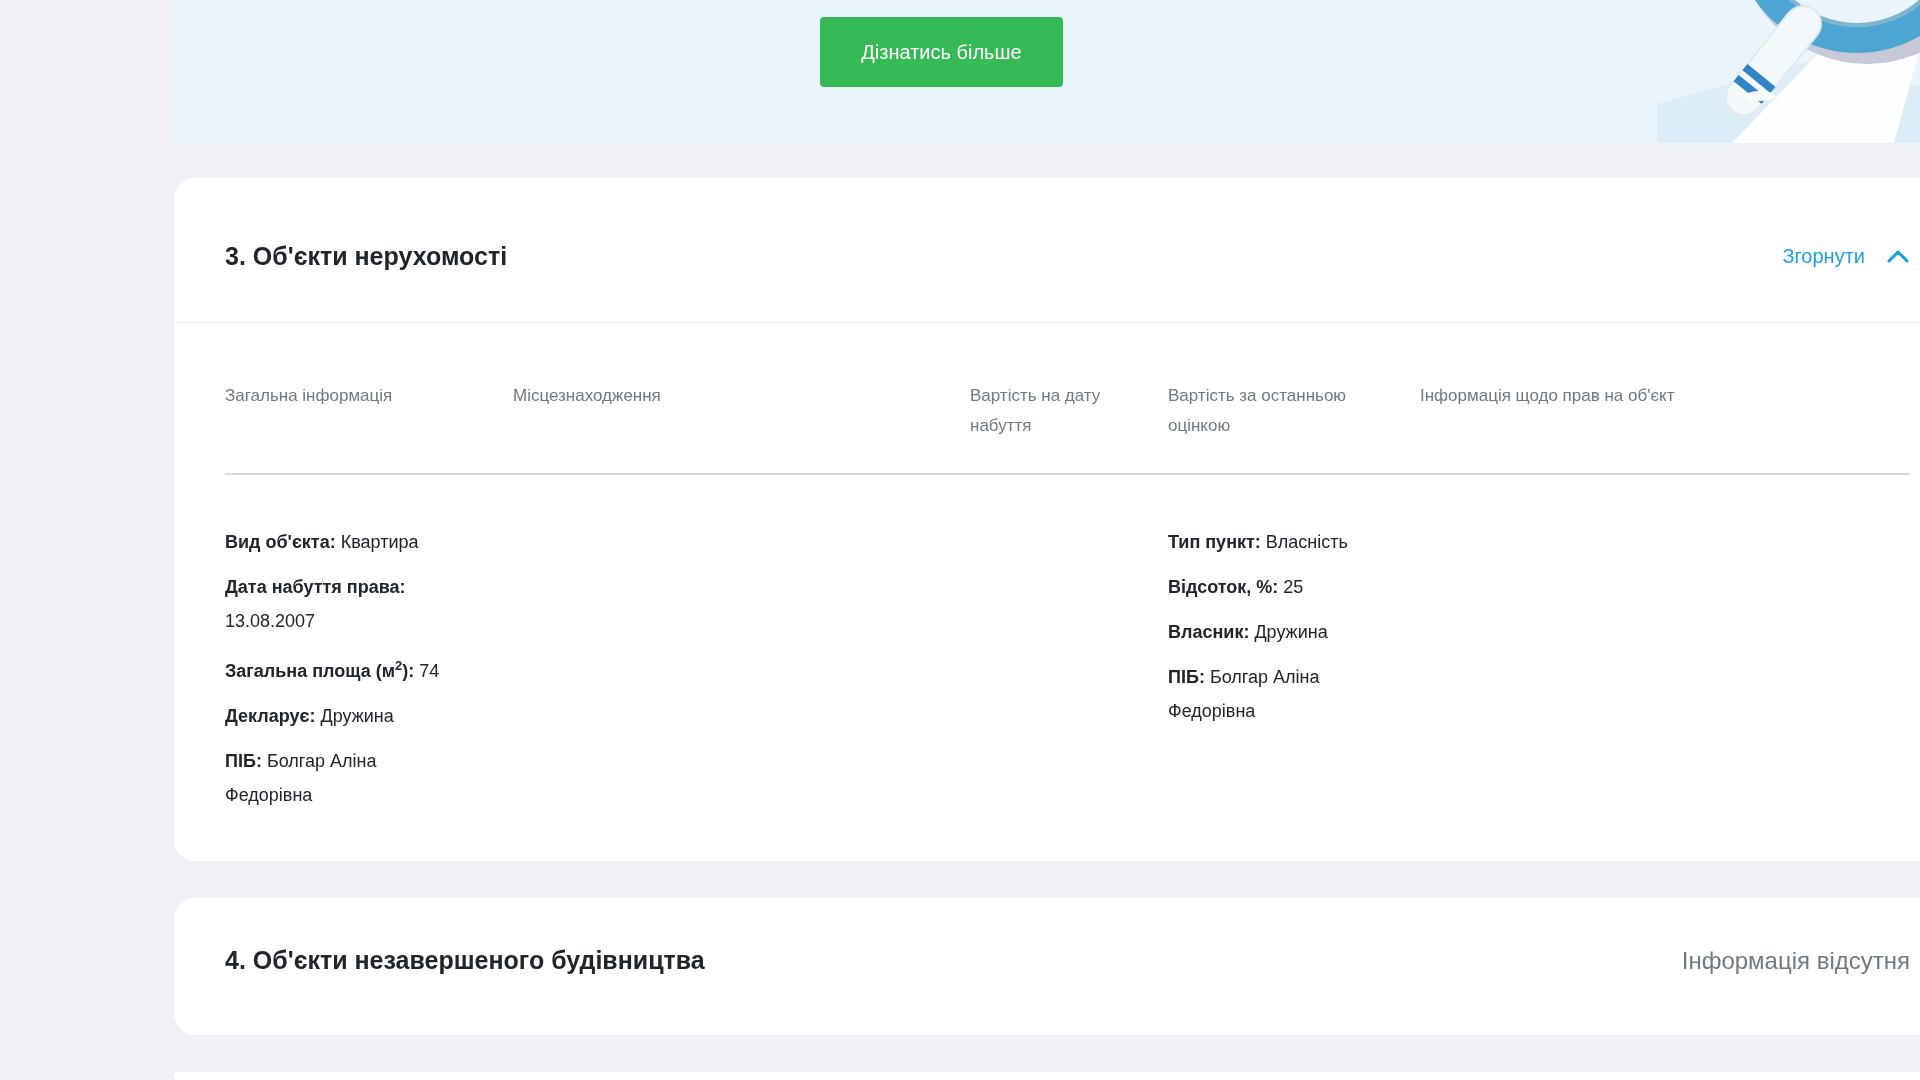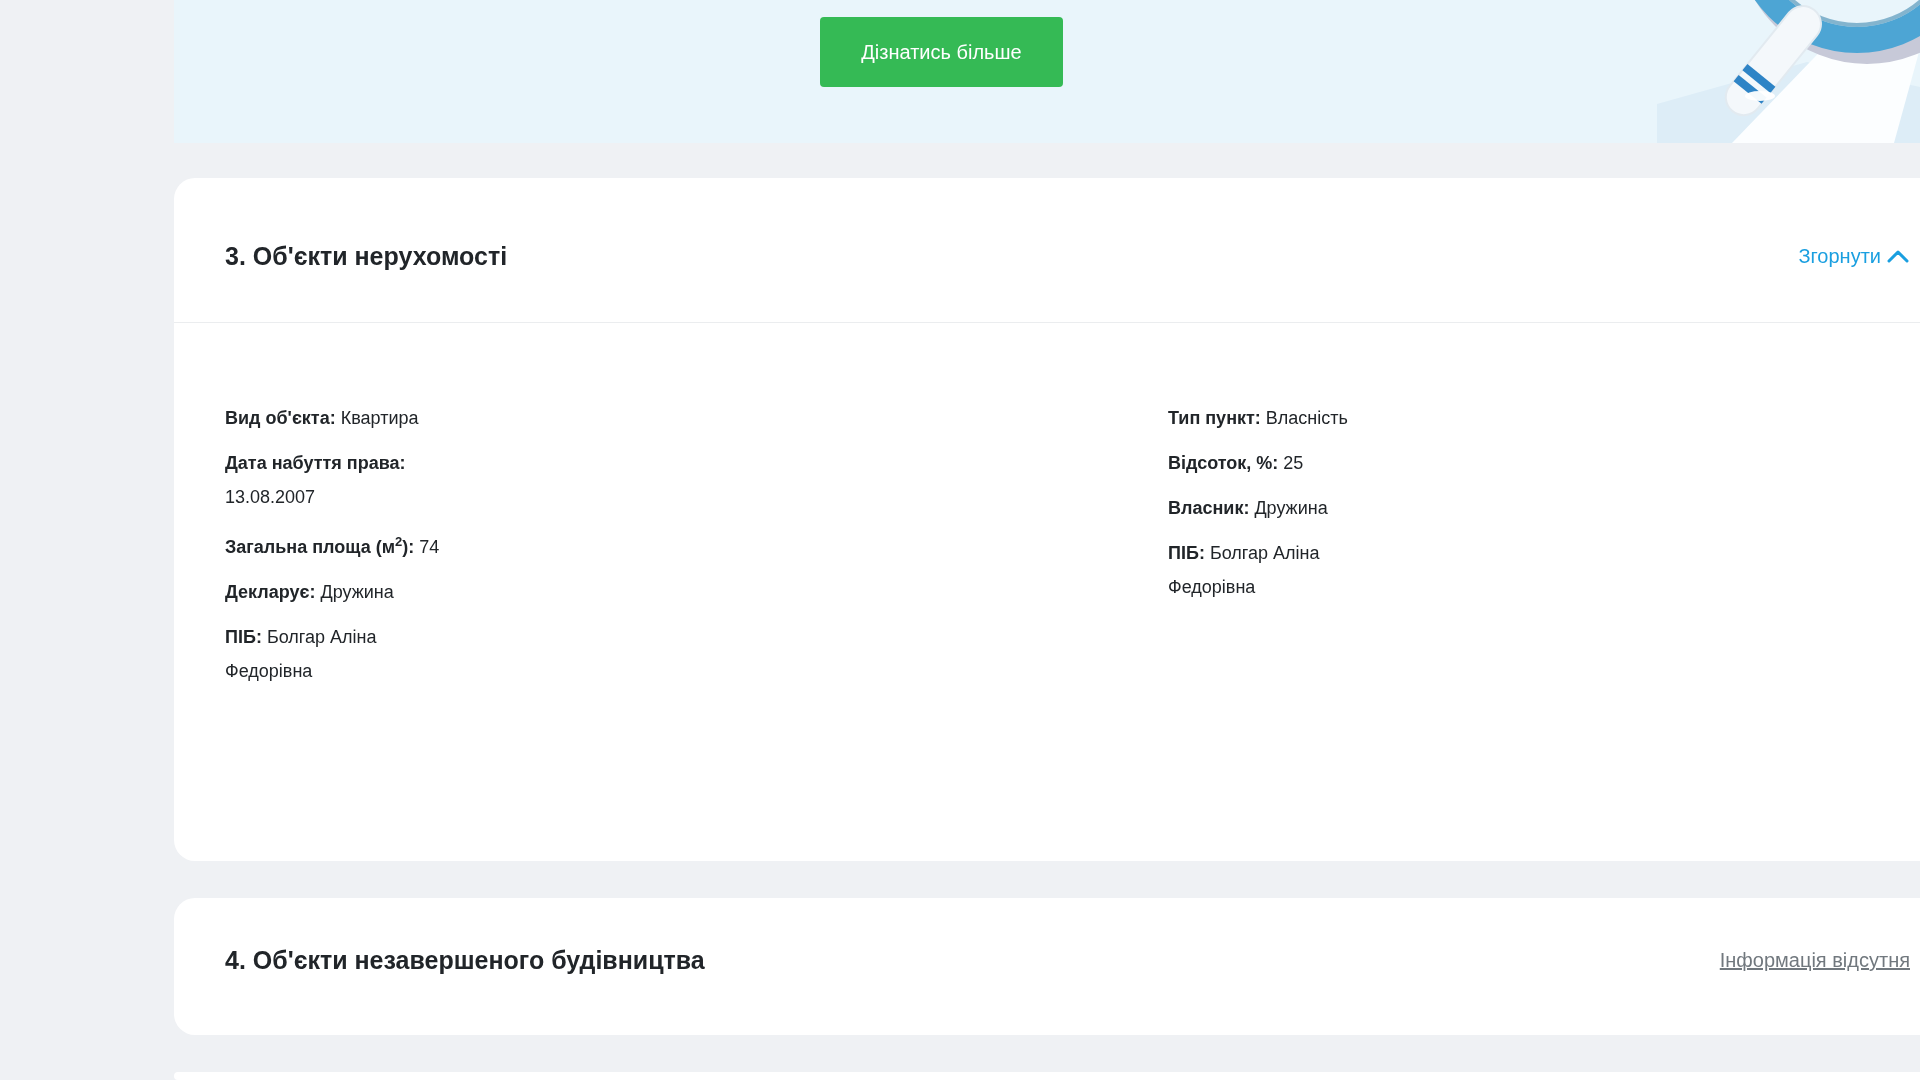--- a/index.html
+++ b/index.html
@@ -25,50 +25,50 @@
   
   .card { background:#ffffff;border-radius:21px; }
   .card3 { margin-top:35px; height:683px; }
   .card-header {
     height:145px; border-bottom:1px solid #ebedef;
     display:flex; justify-content:space-between; align-items:center;
     padding:12px 50px 0 51px;
   }
   .section-title { font-size:25px; font-weight:700; color:#212529; }
   .collapse-link {
-    display:flex; align-items:center; gap:5px;
+    display:flex; align-items:center; gap:21px;
     color:#1a9fe0; font-size:20px; text-decoration:none; cursor:pointer;text-align:right;
   }
   .chevron-up { display:block; }
 
   
   .re-table { padding:58px 50px 0 51px; }
   .thead, .tbody {
     display:grid;
     grid-template-columns:288px 457px 198px 252px 1fr;
   }
   .thead {
     color:#71787e; font-size:17px; line-height:30px;
     padding-bottom:32px; border-bottom:2px solid #d9d9d9;
   }
   .th { padding-right:40px; }
-  .tbody { padding-top:20px; font-size:18px; line-height:34px; }
+  .tbody { padding-top:50px; font-size:18px; line-height:34px; }
   .cell { padding-right:56px; }
   .cell-location { padding-right:62px; }
   .field { margin:0 0 11px 0; }
   .field b { font-weight:700; color:#212529; }
   .field sup { font-size:13px; }
 
   
   .card4 {
     margin-top:37px; height:137px;
     display:flex; justify-content:space-between; align-items:center;
     padding:0 50px 12px 51px;
   }
-  .status-text { color:#71787e; font-size:20px;text-decoration:underline; }
+  .status-text { color:#71787e; font-size:24px; }
 
   
   .card5 { margin-top:37px; height:8px; }
 </style>
 </head>
 <body>
 
 <div class="shell">
 
   <div class="banner">
@@ -100,20 +100,27 @@
       <h2 class="section-title">3. Об'єкти нерухомості</h2>
       <a class="collapse-link">
         <span>Згорнути</span>
         <svg class="chevron-up" width="24" height="15" viewBox="0 0 24 15" aria-hidden="true">
           <polyline points="3,12 12,3 21,12" fill="none" stroke="#1a9fe0" stroke-width="3" stroke-linecap="round" stroke-linejoin="round"></polyline>
         </svg>
       </a>
     </div>
 
     <div class="re-table">
+      <div class="thead">
+        <span class="th">Загальна інформація</span>
+        <span class="th">Місцезнаходження</span>
+        <span class="th">Вартість на дату набуття</span>
+        <span class="th">Вартість за останньою оцінкою</span>
+        <span class="th">Інформація щодо прав на об'єкт</span>
+      </div>
 
       <div class="tbody">
 
         <div class="cell">
           <p class="field">
             <b>Вид об'єкта:</b>
             <span>Квартира</span>
           </p>
           <p class="field">
             <b>Дата набуття права:</b>

